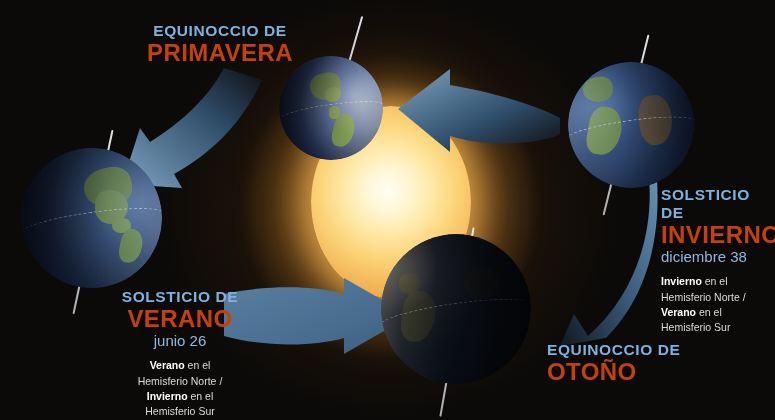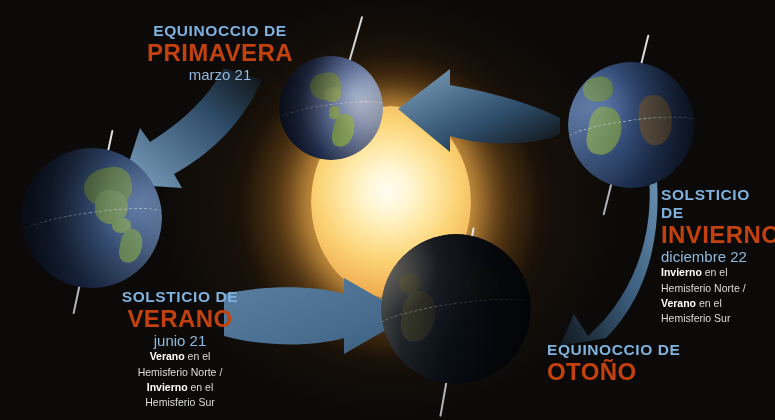--- a/index.html
+++ b/index.html
@@ -96,20 +96,21 @@
   }
   .lab-date {
     font-size: 15px;
     color: #8fb9dd;
     margin-top: 1px;
   }
   .lab-note {
     font-size: 10.5px;
     color: #dcdcdc;
     line-height: 1.45;
+    margin-top: 9px;
   }
   .lab-note b { color: #ffffff; font-weight: bold; }
   .ta-c { text-align: center; }
   .ta-l { text-align: left; }
 </style>
 </head>
 <body>
 
 <div id="stage">
 
@@ -217,44 +218,43 @@
       <div class="land" style="left:56%; top:26%; width:26%; height:40%; background:#6d5a42; border-radius:44% 50% 56% 44%; transform:rotate(-6deg);"></div>
       <div class="equator"></div>
       <div class="shade" style="background: linear-gradient(262deg, rgba(2,3,6,0.70) 0%, rgba(5,8,15,0.42) 28%, rgba(14,22,36,0.10) 56%, rgba(210,224,246,0.08) 84%, rgba(228,238,252,0.16) 100%);"></div>
       <div class="shade" style="background: radial-gradient(circle at 16% 36%, rgba(214,230,250,0.20) 0%, rgba(150,180,220,0.06) 36%, rgba(0,0,0,0) 64%);"></div>
     </div>
   </div>
 
   <div class="label ta-c" style="left:125px; top:22px; width:190px;">
     <div class="lab-top">EQUINOCCIO DE</div>
     <div class="lab-big">PRIMAVERA</div>
-    <div class="lab-date">marzo 21</div>
   </div>
 
   <div class="label ta-c" style="left:92px; top:288px; width:176px;">
     <div class="lab-top">SOLSTICIO DE</div>
     <div class="lab-big">VERANO</div>
-    <div class="lab-date">junio 21</div>
+    <div class="lab-date">junio 26</div>
     <div class="lab-note">
       <b>Verano</b><span> en el</span><br>
       <span>Hemisferio Norte /</span><br>
       <b>Invierno</b><span> en el</span><br>
       <span>Hemisferio Sur</span>
     </div>
   </div>
 
   <div class="label ta-l" style="left:547px; top:341px; width:210px;">
     <div class="lab-top">EQUINOCCIO DE</div>
     <div class="lab-big">OTOÑO</div>
   </div>
 
   <div class="label ta-l" style="left:661px; top:186px; width:114px;">
     <div class="lab-top">SOLSTICIO DE</div>
     <div class="lab-big">INVIERNO</div>
-    <div class="lab-date">diciembre 22</div>
+    <div class="lab-date">diciembre 38</div>
     <div class="lab-note">
       <b>Invierno</b><span> en el</span><br>
       <span>Hemisferio Norte /</span><br>
       <b>Verano</b><span> en el</span><br>
       <span>Hemisferio Sur</span>
     </div>
   </div>
 
 </div>
 

